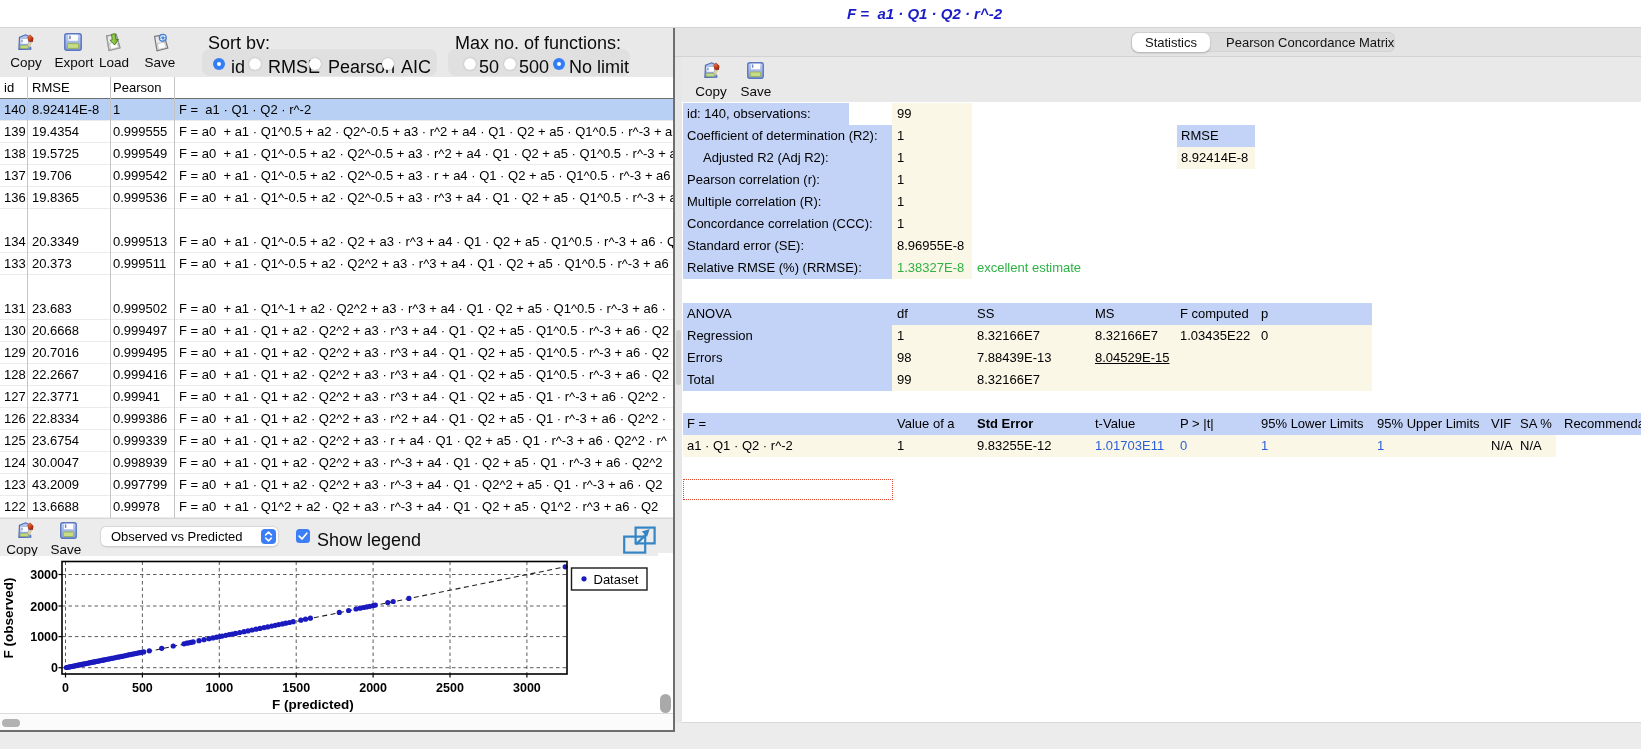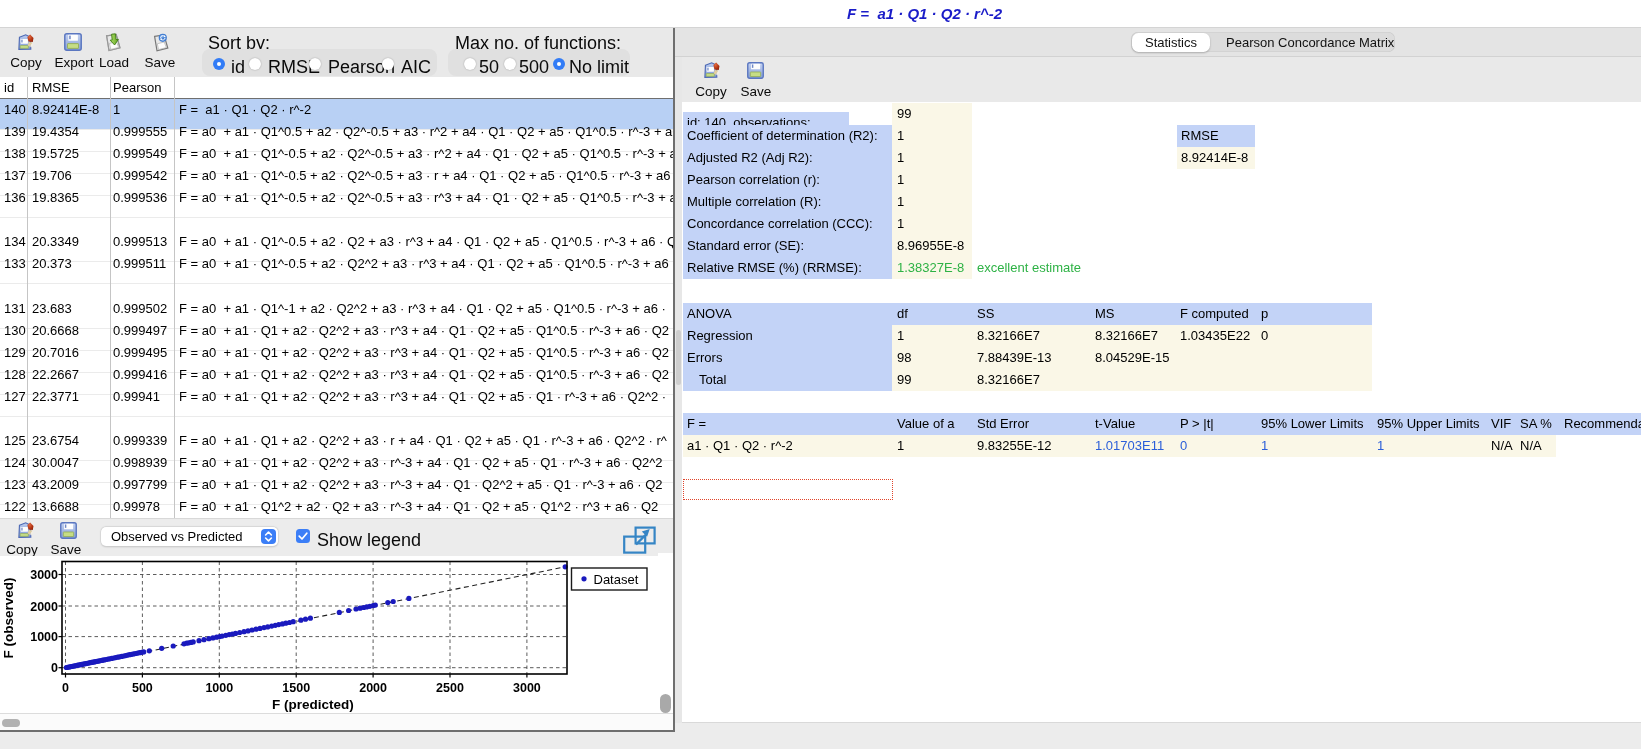--- a/index.html
+++ b/index.html
@@ -26,21 +26,21 @@
 .icolab { position:absolute; font-size:13.5px; color:#0a0a0a; text-align:center; width:60px; }
 .grp { position:absolute; top:21px; height:27px; background:#e0e0e0; border-radius:8px; }
 #ltable { position:absolute; left:0; top:49px; width:673px; height:441px; background:#fff; overflow:hidden; }
 #thead { position:absolute; left:0; top:0; width:673px; height:22px; border-bottom:1px solid #6f6f6f;
          font-size:13px; color:#000; }
 #thead span, .trow span { position:absolute; white-space:pre; overflow:hidden; line-height:22px; height:22px; }
 .c-id { left:4px; width:22px; }
 .c-rmse { left:32px; width:76px; }
 .c-pea { left:113px; width:59px; }
 .c-mod { left:179px; width:494px; }
-.trow { position:absolute; left:0; width:673px; height:31px; font-size:13px; color:#000;
+.trow { position:absolute; left:0; width:673px; height:22px; font-size:13px; color:#000;
         border-bottom:1px solid #ebebeb; }
 .trow.sel { background:#b8d0f4; }
 .vline { position:absolute; top:0; width:1px; height:441px; background:#c5c5c5; }
 #chartbar { position:absolute; left:0; top:490px; width:673px; height:37.5px; background:#ececec;
             border-top:1px solid #d8d8d8; }
 #chartarea { position:absolute; left:0; top:527.5px; width:673px; height:157.5px; background:#fff; }
 #hscroll { position:absolute; left:0; top:685px; width:673px; height:17px; background:#fbfbfb;
            border-top:1px solid #dcdcdc; }
 #hthumb { position:absolute; left:2px; top:5px; width:18px; height:8px; border-radius:4px; background:#b2b2b2; }
 #vtrack { position:absolute; left:658px; top:525px; width:15px; height:160px; background:#fff; }
@@ -104,25 +104,25 @@
         </linearGradient>
       </defs>
 <rect x="0.8" y="0.8" width="16.4" height="16.4" rx="2" fill="url(#gb2)" stroke="#5b77c0" stroke-width="1.5"></rect>
 <rect x="4.3" y="1.8" width="9.6" height="6" rx="0.5" fill="#fdfdfd"></rect>
 <rect x="5.2" y="2.6" width="1.5" height="3.6" fill="#6e87c6"></rect>
 <rect x="3.5" y="10.6" width="11" height="4.8" rx="0.5" fill="#c6dd85" stroke="#93ad58" stroke-width="0.9"></rect>
 </svg>
   <div class="icolab" style="left:5px;top:27px">Copy</div>
   <div class="icolab" style="left:50px;top:27px">Save</div>
 
-  <div class="rt bluebg" style="left:7px;top:55px;width:166px;padding-left:4px;">id: 140, observations:</div>
+  <div class="rt bluebg" style="left:7px;top:46px;width:166px;padding-left:4px;">id: 140, observations:</div>
   <div class="rt creambg" style="left:216px;top:45.5px;width:80px;"><span style="padding-left:5px">99</span></div>
   <div class="rt bluebg" style="left:7px;top:67.56px;width:209px;padding-left:4px;">Coefficient of determination (R2):</div>
   <div class="rt creambg" style="left:216px;top:67.56px;width:80px;"><span style="padding-left:5px">1</span></div>
-  <div class="rt bluebg" style="left:7px;top:89.62px;width:209px;padding-left:4px;">Adjusted R2 (Adj R2):</div>
+  <div class="rt bluebg" style="left:7px;top:89.62px;width:209px;padding-left:20px;">Adjusted R2 (Adj R2):</div>
   <div class="rt creambg" style="left:216px;top:89.62px;width:80px;"><span style="padding-left:5px">1</span></div>
   <div class="rt bluebg" style="left:7px;top:111.68px;width:209px;padding-left:4px;">Pearson correlation (r):</div>
   <div class="rt creambg" style="left:216px;top:111.68px;width:80px;"><span style="padding-left:5px">1</span></div>
   <div class="rt bluebg" style="left:7px;top:133.74px;width:209px;padding-left:4px;">Multiple correlation (R):</div>
   <div class="rt creambg" style="left:216px;top:133.74px;width:80px;"><span style="padding-left:5px">1</span></div>
   <div class="rt bluebg" style="left:7px;top:155.8px;width:209px;padding-left:4px;">Concordance correlation (CCC):</div>
   <div class="rt creambg" style="left:216px;top:155.8px;width:80px;"><span style="padding-left:5px">1</span></div>
   <div class="rt bluebg" style="left:7px;top:177.85999999999999px;width:209px;padding-left:4px;">Standard error (SE):</div>
   <div class="rt creambg" style="left:216px;top:177.85999999999999px;width:80px;"><span style="padding-left:5px">8.96955E-8</span></div>
   <div class="rt bluebg" style="left:7px;top:199.91999999999996px;width:209px;padding-left:4px;">Relative RMSE (%) (RRMSE):</div>
@@ -140,29 +140,29 @@
   <div class="rt creambg" style="left:216px;top:268.06px;width:480px;"></div>
   <div class="rt " style="left:221px;top:268.06px;">1</div>
   <div class="rt " style="left:301px;top:268.06px;">8.32166E7</div>
   <div class="rt " style="left:419px;top:268.06px;">8.32166E7</div>
   <div class="rt " style="left:504px;top:268.06px;">1.03435E22</div>
   <div class="rt " style="left:585px;top:268.06px;">0</div>
   <div class="rt bluebg" style="left:7px;top:290.12px;width:209px;padding-left:4px;">Errors</div>
   <div class="rt creambg" style="left:216px;top:290.12px;width:480px;"></div>
   <div class="rt " style="left:221px;top:290.12px;">98</div>
   <div class="rt " style="left:301px;top:290.12px;">7.88439E-13</div>
-  <div class="rt " style="left:419px;top:290.12px;">8.04529E-15</div>
-  <div class="rt bluebg" style="left:7px;top:312.18px;width:219px;padding-left:16px;">Total</div>
+  <div class="rt " style="left:419px;top:290.12px;text-decoration:underline;">8.04529E-15</div>
+  <div class="rt bluebg" style="left:7px;top:312.18px;width:219px;padding-left:4px;">Total</div>
   <div class="rt creambg" style="left:216px;top:312.18px;width:480px;"></div>
   <div class="rt " style="left:221px;top:312.18px;">99</div>
   <div class="rt " style="left:301px;top:312.18px;">8.32166E7</div>
   <div class="rt bluebg" style="left:7px;top:356.0px;width:958px;"></div>
   <div class="rt " style="left:11px;top:356.0px;">F =</div>
   <div class="rt " style="left:221px;top:356.0px;">Value of a</div>
-  <div class="rt " style="left:301px;top:356.0px;">Std Error</div>
+  <div class="rt " style="left:301px;top:356.0px;font-weight:bold;">Std Error</div>
   <div class="rt " style="left:419px;top:356.0px;">t-Value</div>
   <div class="rt " style="left:504px;top:356.0px;">P &gt; |t|</div>
   <div class="rt " style="left:585px;top:356.0px;">95% Lower Limits</div>
   <div class="rt " style="left:701px;top:356.0px;">95% Upper Limits</div>
   <div class="rt " style="left:815px;top:356.0px;">VIF</div>
   <div class="rt " style="left:844px;top:356.0px;">SA %</div>
   <div class="rt " style="left:888px;top:356.0px;">Recommendation</div>
   <div class="rt creambg" style="left:7px;top:378.06px;width:873px;"></div>
   <div class="rt " style="left:11px;top:378.06px;">a1 · Q1 · Q2 · r^-2</div>
   <div class="rt " style="left:221px;top:378.06px;">1</div>
@@ -333,20 +333,26 @@
         <span class="c-id">128</span>
         <span class="c-rmse">22.2667</span>
         <span class="c-pea">0.999416</span>
         <span class="c-mod">F = a0  + a1 · Q1 + a2 · Q2^2 + a3 · r^3 + a4 · Q1 · Q2 + a5 · Q1^0.5 · r^-3 + a6 · Q2</span>
       </div>
 <div class="trow" style="top:308.8px">
         <span class="c-id">127</span>
         <span class="c-rmse">22.3771</span>
         <span class="c-pea">0.99941</span>
         <span class="c-mod">F = a0  + a1 · Q1 + a2 · Q2^2 + a3 · r^3 + a4 · Q1 · Q2 + a5 · Q1 · r^-3 + a6 · Q2^2 ·</span>
+      </div>
+<div class="trow" style="top:330.8px">
+        <span class="c-id">126</span>
+        <span class="c-rmse">22.8334</span>
+        <span class="c-pea">0.999386</span>
+        <span class="c-mod">F = a0  + a1 · Q1 + a2 · Q2^2 + a3 · r^2 + a4 · Q1 · Q2 + a5 · Q1 · r^-3 + a6 · Q2^2 ·</span>
       </div>
 <div class="trow" style="top:352.9px">
         <span class="c-id">125</span>
         <span class="c-rmse">23.6754</span>
         <span class="c-pea">0.999339</span>
         <span class="c-mod">F = a0  + a1 · Q1 + a2 · Q2^2 + a3 · r + a4 · Q1 · Q2 + a5 · Q1 · r^-3 + a6 · Q2^2 · r^</span>
       </div>
 <div class="trow" style="top:375.0px">
         <span class="c-id">124</span>
         <span class="c-rmse">30.0047</span>

